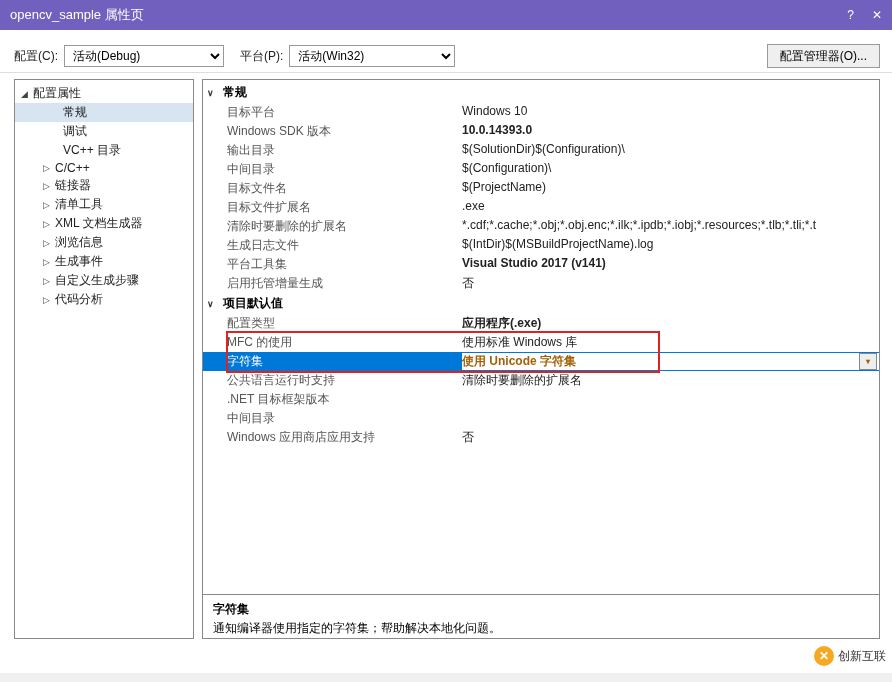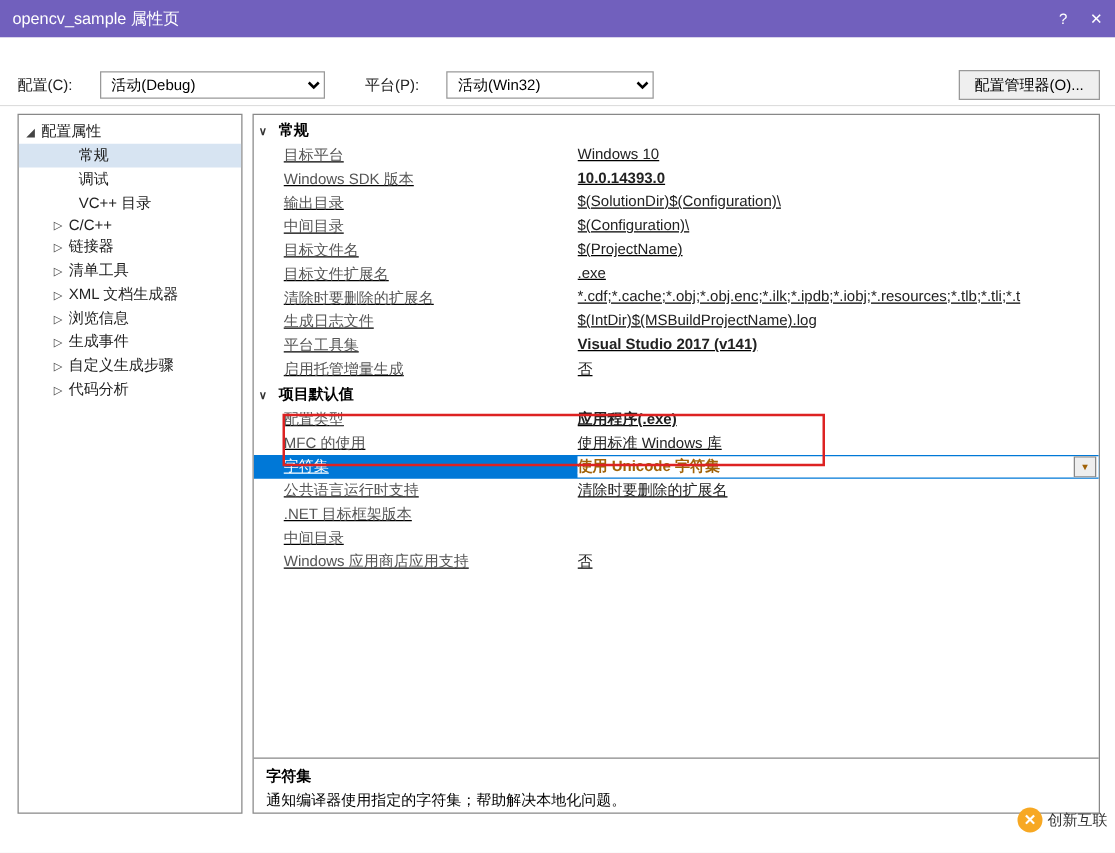--- a/index.html
+++ b/index.html
@@ -1,39 +1,39 @@
 <!DOCTYPE html>
 <html><head>
   <meta charset="utf-8">
   <style>
     * { box-sizing: border-box; margin: 0; padding: 0; font-family: "Microsoft YaHei", "Segoe UI", sans-serif; font-size: 12px; }
     body { background: #f0f0f0; width: 892px; height: 682px; overflow: hidden; position: relative; }
     .titlebar { background: #7160bd; color: #fff; height: 30px; display: flex; align-items: center; padding: 0 10px; }
     .titlebar-title { flex: 1; font-size: 13px; }
     .titlebar-btns { display: flex; gap: 18px; font-size: 15px; }
     .titlebar-btns span { cursor: pointer; }
-    .toprow { display: flex; align-items: center; padding: 26px 12px 4px 14px; gap: 22px; background: #fff; border-bottom: 1px solid #ddd; }
+    .toprow { display: flex; align-items: center; padding: 14px 12px 4px 14px; gap: 6px; background: #fff; border-bottom: 1px solid #ddd; }
     .toprow label { color: #222; }
     .toprow select { height: 22px; border: 1px solid #999; background: #fff; padding: 0 4px; }
-    .toprow .cfg-sel { width: 180px; }
+    .toprow .cfg-sel { width: 160px; }
     .toprow .plat-sel { width: 166px; }
     .toprow .cfgmgr { margin-left: auto; height: 24px; padding: 0 12px; border: 1px solid #999; background: #efefef; cursor: pointer; text-align: right; }
     .mainarea { display: flex; height: 600px; background: #fff; }
     .treepanel { width: 180px; border: 1px solid #888; margin: 6px 0 0 14px; padding: 4px 0; height: 560px; overflow: hidden; }
     .tree-item { padding: 1px 4px 1px 6px; white-space: nowrap; color: #222; cursor: pointer; display: flex; align-items: center; gap: 0; }
     .tree-item.root { font-weight: 400; }
     .tree-item.l1 { padding-left: 28px; }
     .tree-item.l2 { padding-left: 48px; }
     .tri { display: inline-block; width: 10px; color: #444; font-size: 9px; margin-right: 2px; }
     .tree-item.sel { background: #d7e4f2; }
     .contentpanel { flex: 1; margin: 6px 12px 0 8px; border: 1px solid #888; height: 560px; display: flex; flex-direction: column; }
     .props-list { flex: 1; overflow: auto; padding: 2px 0; }
     .section-header { display: flex; align-items: center; gap: 4px; padding: 2px 4px; font-weight: bold; cursor: pointer; }
     .section-header .tri { color: #333; }
-    .prop-row { display: flex; padding: 1px 0 1px 24px; text-decoration: underline; }
+    .prop-row { display: flex; padding: 1px 0 1px 24px; }
     .prop-label { width: 235px; color: #555; }
     .prop-value { flex: 1; color: #222; white-space: nowrap; overflow: hidden; }
     .prop-value.bold { font-weight: bold; }
     .prop-row.sel { background: #0078d7; color: #fff; }
     .prop-row.sel .prop-label, .prop-row.sel .prop-value { color: #fff; }
     .prop-row.sel .prop-value { background: #fff; color: #a16207; font-weight: bold; position: relative; }
     .dropdown-btn { position: absolute; right: 2px; top: 0; height: 100%; width: 18px; border: 1px solid #888; background: #eee; display: flex; align-items: center; justify-content: center; font-size: 8px; cursor: pointer; }
     .redbox { position: absolute; border: 2px solid #d22; pointer-events: none; }
     .desc-pane { border-top: 1px solid #888; padding: 6px 10px; height: 44px; }
     .desc-title { font-weight: bold; margin-bottom: 2px; }

